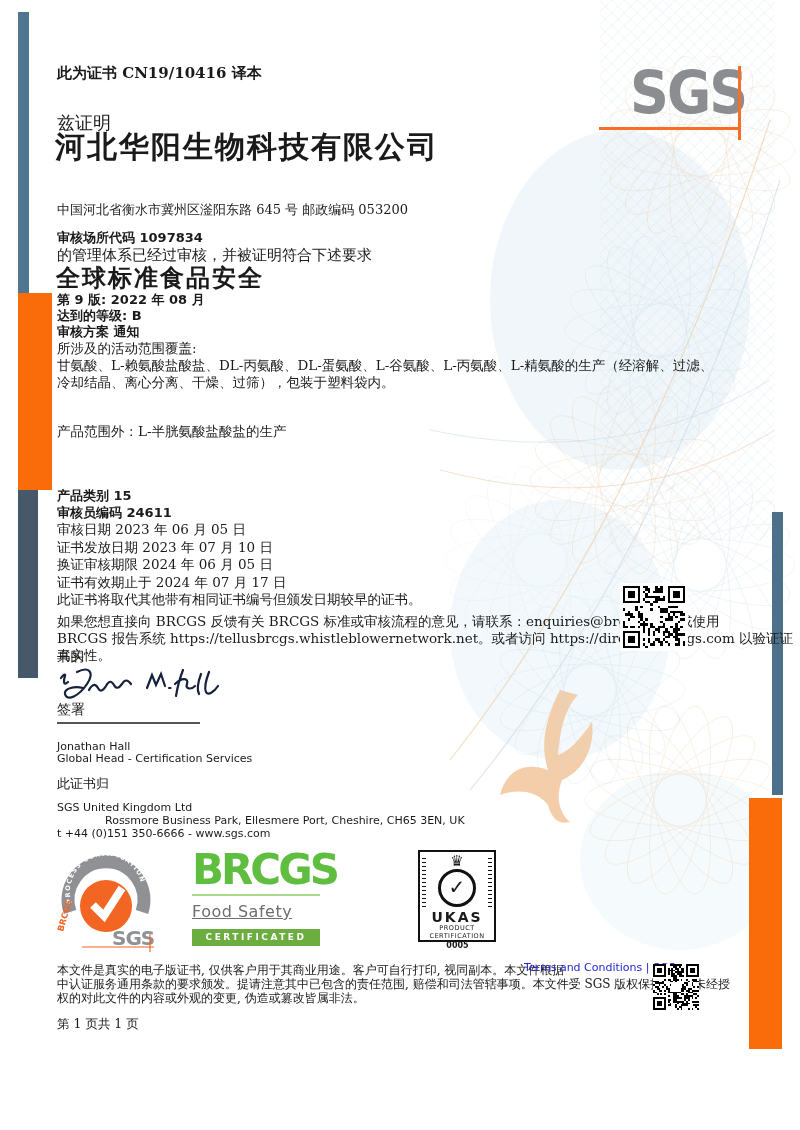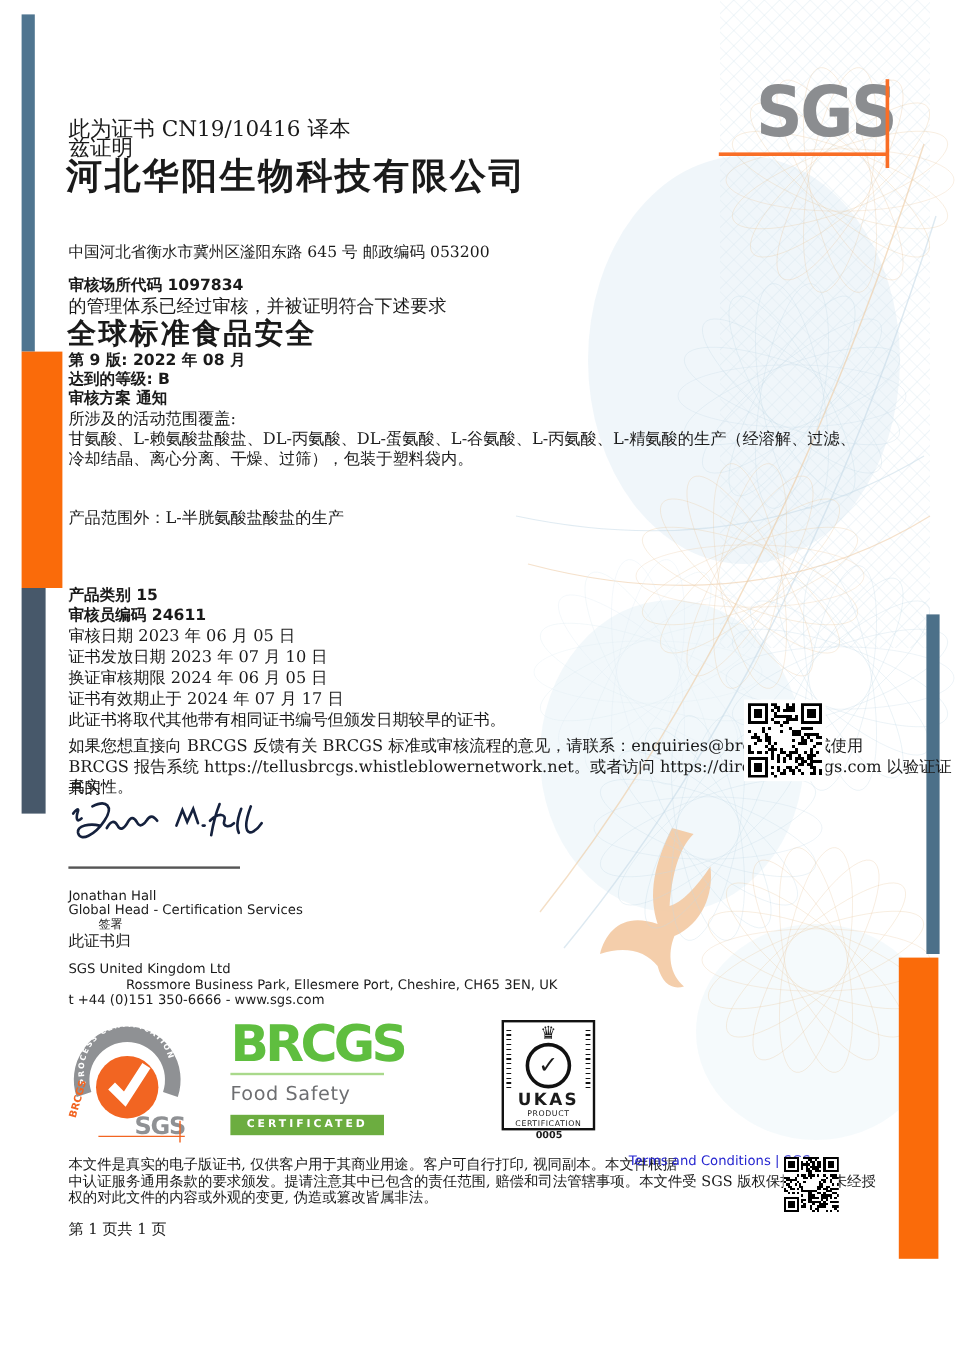--- a/index.html
+++ b/index.html
@@ -13,21 +13,21 @@
   .bar-left-orange{left:18px;top:293px;width:34px;height:197px;background:#fa6b0a;}
   .bar-left-dark{left:18px;top:490px;width:20px;height:188px;background:#47586a;}
   .bar-right-slate{left:772px;top:512px;width:11px;height:283px;background:#4c7089;}
   .bar-right-orange{left:749px;top:798px;width:33px;height:251px;background:#fa6b0a;}
   
   .sgs-word{left:630px;top:62px;font-size:54px;font-weight:bold;color:#8b8d90;letter-spacing:-2px;
             font-family:"DejaVu Sans","Liberation Sans",sans-serif;transform:scaleY(1.08);}
   .sgs-hline{left:599px;top:127px;width:141px;height:3px;background:#f96e26;}
   .sgs-vline{left:738px;top:66px;width:3px;height:74px;background:#f96e26;}
   
-  .t-note{left:57px;top:95px;font-size:18px;}
+  .t-note{left:57px;top:64px;font-size:15px;font-weight:bold;}
   .t-certify{left:57px;top:111px;font-size:18px;}
   .t-company{left:55px;top:127px;font-size:30px;font-weight:bold;letter-spacing:2px;}
   .t-address{left:57px;top:201px;font-size:13px;}
   .t-sitecode{left:57px;top:229px;font-size:13px;}
   .t-audited{left:57px;top:246px;font-size:15px;}
   .t-standard{left:56px;top:262px;font-size:24px;font-weight:600;letter-spacing:2px;
               font-family:"DejaVu Sans","Liberation Sans",sans-serif;}
   .t-b13{font-size:13px;font-weight:bold;font-family:"DejaVu Sans","Liberation Sans",sans-serif;}
   .t-issue{left:57px;top:291px;}
   .t-grade{left:57px;top:307px;}
@@ -44,33 +44,33 @@
   .t-d2{left:57px;top:539px;}
   .t-d3{left:57px;top:556px;}
   .t-d4{left:57px;top:574px;}
   .t-d5{left:57px;top:591px;}
   .t-fb{font-size:13.5px;}
   .t-fb1{left:57px;top:613px;}
   .t-fb2{left:57px;top:630px;}
   .t-fb3{left:57px;top:647px;}
   .sig-svg{left:55px;top:664px;}
   .sig-line{left:57px;top:722px;width:143px;height:2px;background:#555;}
-  .sig-label{left:57px;top:763px;font-size:10px;margin-left:25px;}
+  .sig-label{left:57px;top:701px;font-size:14px;}
   .sig-name{left:57px;top:740px;font-size:11px;}
   .sig-title{left:57px;top:752px;font-size:11px;}
   .owner-h{left:57px;top:775px;font-size:13px;}
   .owner-1{left:57px;top:801px;font-size:11px;}
   .owner-2{left:57px;top:814px;font-size:11px;margin-left:48px;}
   .owner-3{left:57px;top:827px;font-size:11px;}
   
   .badge{left:56px;top:846px;}
   .brcgs{left:192px;top:850px;width:130px;}
   .brcgs-brand{font-size:42px;font-weight:800;color:#5fbe3f;letter-spacing:-3px;line-height:40px;}
   .brcgs-rule{width:128px;height:2px;background:#a9d98b;margin-top:4px;}
-  .brcgs-sub{font-size:16px;color:#6d6e71;margin-top:6px;letter-spacing:.5px;}
+  .brcgs-sub{font-size:16px;color:#6d6e71;margin-top:6px;letter-spacing:.5px;text-decoration:underline;}
   .brcgs-bar{width:128px;height:17px;background:#6cad40;margin-top:8px;color:#fff;
              font-size:9px;font-weight:bold;letter-spacing:2.5px;text-align:center;line-height:17px;}
   .ukas{left:418px;top:850px;width:74px;height:88px;border:2.5px solid #111;background:#fff;text-align:center;
         font-family:"DejaVu Sans","Liberation Sans",sans-serif;}
   .ukas-crown{font-size:15px;line-height:16px;margin-top:1px;}
   .ukas-circle{width:32px;height:32px;border:3px solid #111;border-radius:50%;margin:0 auto;
                font-size:20px;font-weight:bold;line-height:30px;}
   .ukas-brand{font-size:14px;font-weight:bold;letter-spacing:2px;margin-top:2px;}
   .ukas-small{font-size:6.5px;letter-spacing:.5px;line-height:7.5px;}
   .ukas-num{left:418px;top:941px;width:79px;text-align:center;font-size:8px;font-weight:bold;

